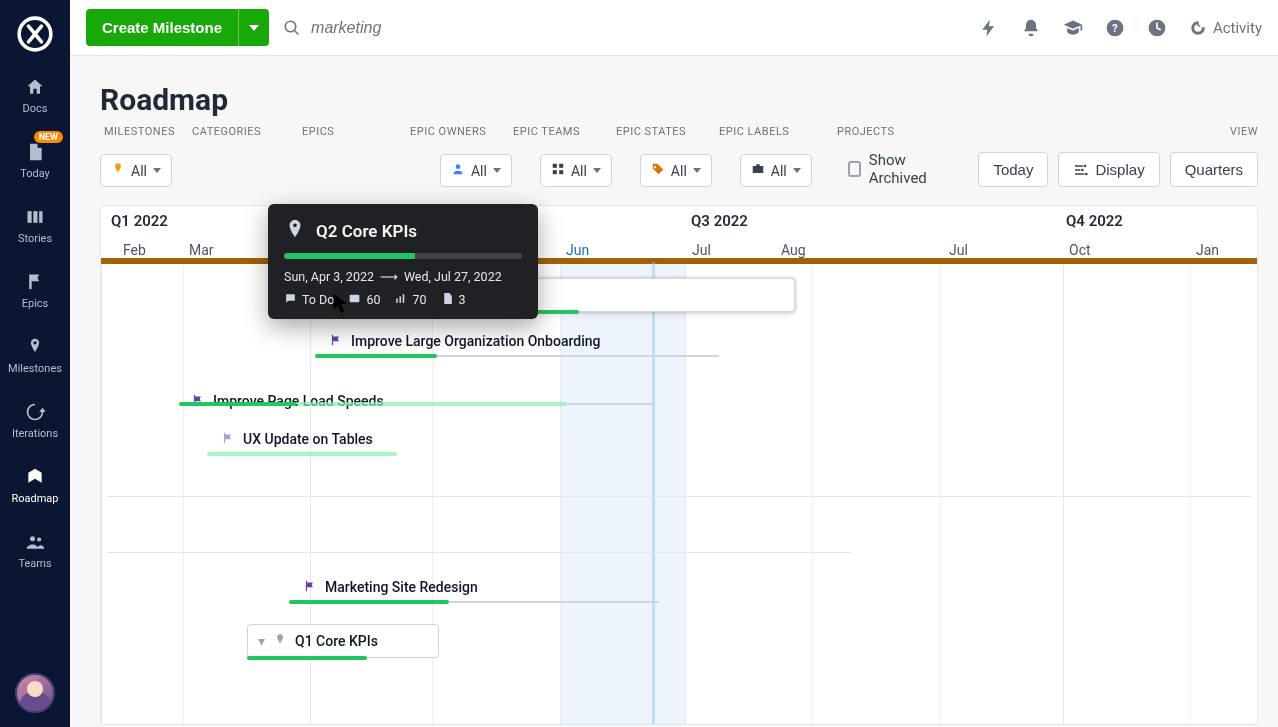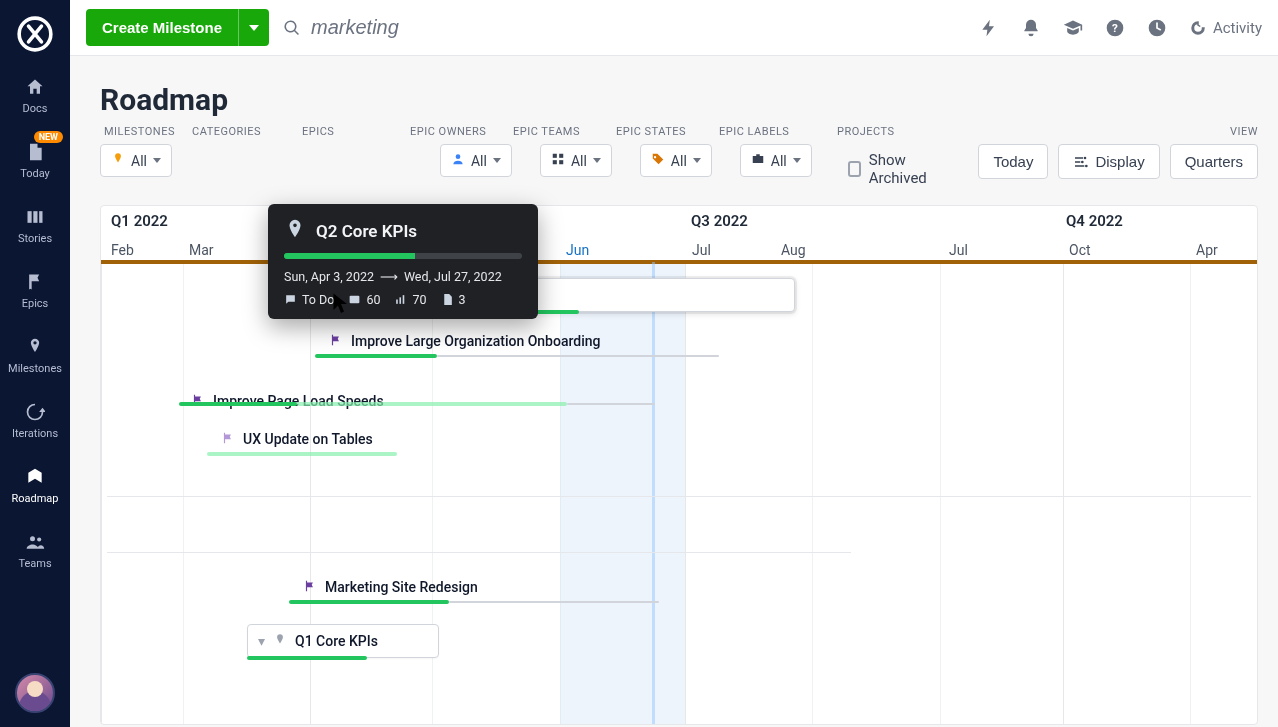--- a/index.html
+++ b/index.html
@@ -23,21 +23,21 @@
 
   
   .topbar { position:fixed; left:70px; right:0; top:0; height:56px; background:#fff; border-bottom:1px solid #e5e7eb; display:flex; align-items:center; padding:0 16px; gap:14px; z-index:40; }
   .create-group { display:flex; }
   .create-btn { background:#18a80a; color:#fff; border:none; font-weight:600; font-size:15px; padding:10px 16px; border-radius:4px 0 0 4px; cursor:pointer; }
   .create-caret { background:#18a80a; color:#fff; border:none; border-left:1px solid rgba(255,255,255,0.35); border-radius:0 4px 4px 0; padding:10px 10px; cursor:pointer; display:flex; align-items:center; }
   .create-caret .caret { width:0; height:0; border-left:5px solid transparent; border-right:5px solid transparent; border-top:6px solid #fff; }
 
   .search-wrap { display:flex; align-items:center; gap:8px; flex:1; max-width:520px; }
   .search-wrap svg { width:18px; height:18px; fill:#6b7280; }
-  .search-wrap input { border:none; outline:none; font-size:20px; font-style:italic; color:#6b7280; flex:1; background:transparent; }
+  .search-wrap input { border:none; outline:none; font-size:16px; font-style:italic; color:#6b7280; flex:1; background:transparent; }
 
   .top-actions { margin-left:auto; display:flex; align-items:center; gap:22px; }
   .icon-btn { color:#6b7280; cursor:pointer; display:flex; align-items:center; justify-content:center; }
   .icon-btn svg { width:20px; height:20px; fill:currentColor; }
   .activity-link { display:flex; align-items:center; gap:6px; color:#6b7280; cursor:pointer; font-size:15px; }
   .activity-link svg { width:18px; height:18px; fill:currentColor; }
 
   
   .main { position:absolute; left:70px; right:0; top:56px; bottom:0; padding:20px 20px 0 30px; overflow:hidden; }
   .page-title { font-size:30px; font-weight:700; margin:6px 0 8px; color:#1f2937; }
@@ -48,34 +48,34 @@
   .lbl-milestones { width:70px; }
   .lbl-categories { width:92px; }
   .lbl-epics      { width:90px; }
   .lbl-owners     { width:85px; }
   .lbl-teams      { width:85px; }
   .lbl-states     { width:85px; }
   .lbl-labels     { width:100px; }
   .lbl-projects   { width:80px; }
   .lbl-view       { margin-left:auto; position:absolute; right:0; }
 
-  .filters { display:flex; align-items:flex-start; gap:28px; margin-top:6px; flex-wrap:nowrap; }
+  .filters { display:flex; align-items:flex-end; gap:28px; margin-top:6px; flex-wrap:nowrap; }
   .filter-pill { background:#fff; border:1px solid #d1d5db; border-radius:4px; padding:7px 10px; display:flex; align-items:center; gap:6px; font-size:14px; color:#374151; cursor:pointer; }
   .filter-pill .pill-icon svg{ width:14px;height:14px;fill:currentColor;}
   .filter-pill .caret-down { width:0;height:0;border-left:4px solid transparent;border-right:4px solid transparent;border-top:5px solid #6b7280; }
   .show-archived { display:flex; align-items:center; gap:8px; font-size:15px; color:#374151; cursor:pointer; padding:0 8px;margin-top:7px;}
   .checkbox { width:16px; height:16px; border:2px solid #9ca3af; border-radius:3px; }
 
   .right-filters { margin-left:auto; display:flex; align-items:center; gap:10px; }
   .btn-plain { background:#fff; border:1px solid #d1d5db; border-radius:4px; padding:8px 14px; cursor:pointer; font-size:15px; color:#374151; display:flex; align-items:center; gap:6px;}
   .btn-plain svg { width:16px;height:16px;fill:currentColor;}
 
   
   .timeline { position:relative; margin-top:18px; background:#fff; border:1px solid #e5e7eb; border-radius:4px; height:520px; overflow:hidden; }
-  .tl-header { border-bottom:4px solid #a16207; position:relative; height:58px; }
+  .tl-header { border-bottom:6px solid #a16207; position:relative; height:58px; }
   .quarter-row { position:absolute; left:0; right:0; top:0; height:30px; }
   .month-row   { position:absolute; left:0; right:0; top:32px; height:24px; }
   .q-label { position:absolute; top:6px; font-size:15px; font-weight:600; color:#1f2937; }
   .m-label { position:absolute; top:4px; font-size:14px; color:#4b5563; }
   .m-label.hot { color:#1571c4;}
   .tl-body { position:absolute; left:0; right:0; top:58px; bottom:0; }
   .vline { position:absolute; top:0; bottom:0; width:1px; background:#f0f1f3; }
   .vline.strong { background:#e5e7eb; }
   .today-line { position:absolute; top:-2px; bottom:0; width:3px; background:rgba(147,197,253,0.5); }
   .today-shade { position:absolute; top:0; bottom:0; background:rgba(203,224,246,0.35); }
@@ -97,21 +97,21 @@
   
   .tooltip { position:absolute; left:198px; top:148px; width:270px; background:#1f2125; color:#f3f4f6; border-radius:6px; padding:14px 16px 12px; box-shadow:0 8px 24px rgba(0,0,0,0.35); z-index:60; }
   .tooltip::before { content:""; position:absolute; right:-8px; top:22px; width:0;height:0;border-top:8px solid transparent;border-bottom:8px solid transparent;border-left:8px solid #1f2125; display:none;}
   .tt-head { display:flex; align-items:center; gap:10px; }
   .tt-head .pin svg { width:22px; height:22px; fill:#cbd5e1; }
   .tt-title { font-size:17px; font-weight:600; }
   .tt-bar { margin-top:10px; height:6px; background:#3f4348; border-radius:3px; overflow:hidden; }
   .tt-bar-inner { height:100%; background:#22c55e; width:55%; }
   .tt-dates { margin-top:10px; font-size:12.5px; color:#e5e7eb; display:flex; align-items:center; gap:6px;}
   .tt-stats { margin-top:8px; display:flex; align-items:center; gap:14px; font-size:12.5px; color:#e5e7eb;}
-  .tt-stats .stat{display:flex;align-items:center;gap:5px;}
+  .tt-stats .stat{display:flex;align-items:flex-start;gap:5px;}
   .tt-stats svg{width:13px;height:13px;fill:#cbd5e1;}
 
   .cursor { position:absolute; width:18px; height:24px; z-index:70;}
   .cursor svg { width:18px;height:24px; fill:#000; }
 
 </style>
 </head>
 <body>
 
 <nav class="leftnav">
@@ -375,28 +375,28 @@
   </div>
 
   <div class="timeline">
     <div class="tl-header">
       <div class="quarter-row">
         <span class="q-label" style="left:10px">Q1 2022</span>
         <span class="q-label" style="left:590px">Q3 2022</span>
         <span class="q-label" style="left:965px">Q4 2022</span>
       </div>
       <div class="month-row">
-        <span class="m-label" style="left:10px">Feb</span>
+        <span class="m-label" style="left:22px">Feb</span>
         <span class="m-label" style="left:88px">Mar</span>
         <span class="m-label hot" style="left:465px">Jun</span>
         <span class="m-label" style="left:591px">Jul</span>
         <span class="m-label" style="left:680px">Aug</span>
         <span class="m-label" style="left:848px">Jul</span>
         <span class="m-label" style="left:968px">Oct</span>
-        <span class="m-label" style="left:1095px">Apr</span>
+        <span class="m-label" style="left:1095px">Jan</span>
       </div>
 
     </div>
 
     <div class="tl-body">
 
       <div class="vline strong" style="left:0"></div>
       <div class="vline" style="left:82px"></div>
       <div class="vline strong" style="left:209px"></div>
       <div class="vline" style="left:331px"></div>

